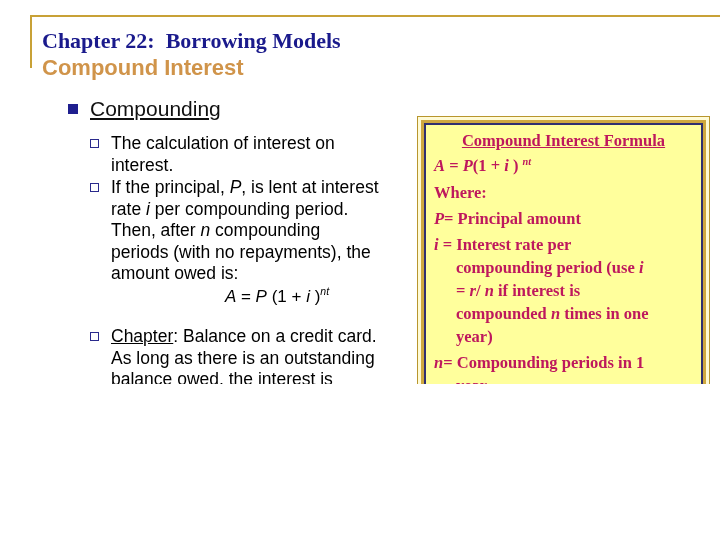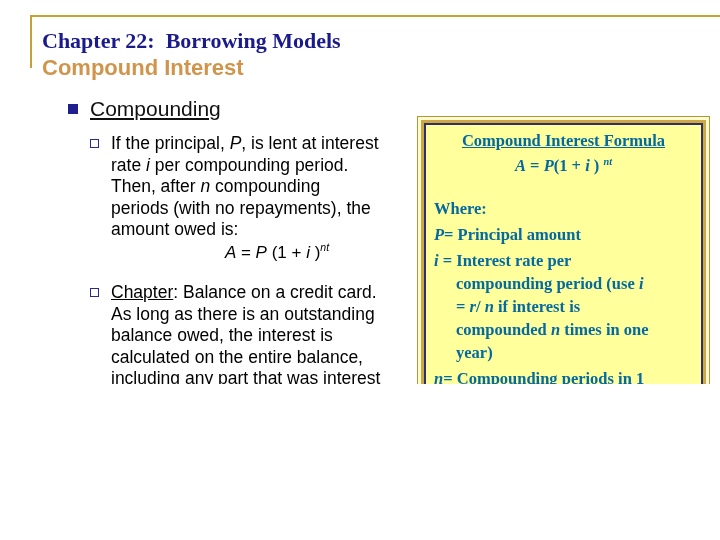--- a/index.html
+++ b/index.html
@@ -43,25 +43,25 @@
   .sub-example{margin-top:19px;}
 
   
   .fbox{
     position:absolute; left:417px; top:116px; width:293px;
     border:1px solid #b8962e; background:#fffbd6; padding:3px; box-sizing:border-box;
   }
   .fbox-mid{border:3px solid #cfa83f;}
   .fbox-inner{
     border:2px solid #2f2f70; background:#ffff9c; padding:4px 8px 6px 8px;
-    font-family:"Liberation Serif", serif; font-weight:bold; color:#0369a1;
+    font-family:"Liberation Serif", serif; font-weight:bold; color:#be185d;
     font-size:16.5px; line-height:23px;
   }
   .fbox-title{text-align:center; text-decoration:underline; margin-bottom:2px;}
-  .fbox-formula{text-align:center; margin:0 0 20px 0;}
+  .fbox-formula{margin:0 0 4px 0;}
   .fbox-where{margin:0 0 2px 0;}
   .def{padding-left:22px; text-indent:-22px; margin-top:3px;}
   sup{font-size:0.62em; line-height:0;}
   i{font-style:italic;}
   u{text-decoration:underline;}
 
   .page-number{
     position:absolute; left:691px; top:504px; font-size:15px; color:#404040;
     font-family:"Liberation Sans", sans-serif;
   }
@@ -78,20 +78,24 @@
     <div class="title-line1">Chapter 22:  Borrowing Models</div>
     <div class="title-line2">Compound Interest</div>
   </div>
 
   <div class="content">
     <div class="heading-row">
       <span class="bullet-main"></span>
       <span class="heading-text">Compounding</span>
     </div>
 
+    <div class="sub">
+      <span class="bullet-sub"></span>
+      <span class="sub-text">The calculation of interest on<br>interest.</span>
+    </div>
 
     <div class="sub">
       <span class="bullet-sub"></span>
       <span class="sub-text">If the principal, <i>P</i>, is lent at interest<br>rate  <i>i</i>  per compounding period.<br>Then, after <i>n</i> compounding<br>periods (with no repayments), the<br>amount owed is:</span>
     </div>
 
     <div class="inline-formula"><i>A</i> = <i>P</i> (1 + <i>i</i> )<sup><i>nt</i></sup></div>
 
     <div class="sub sub-example">
       <span class="bullet-sub"></span>

